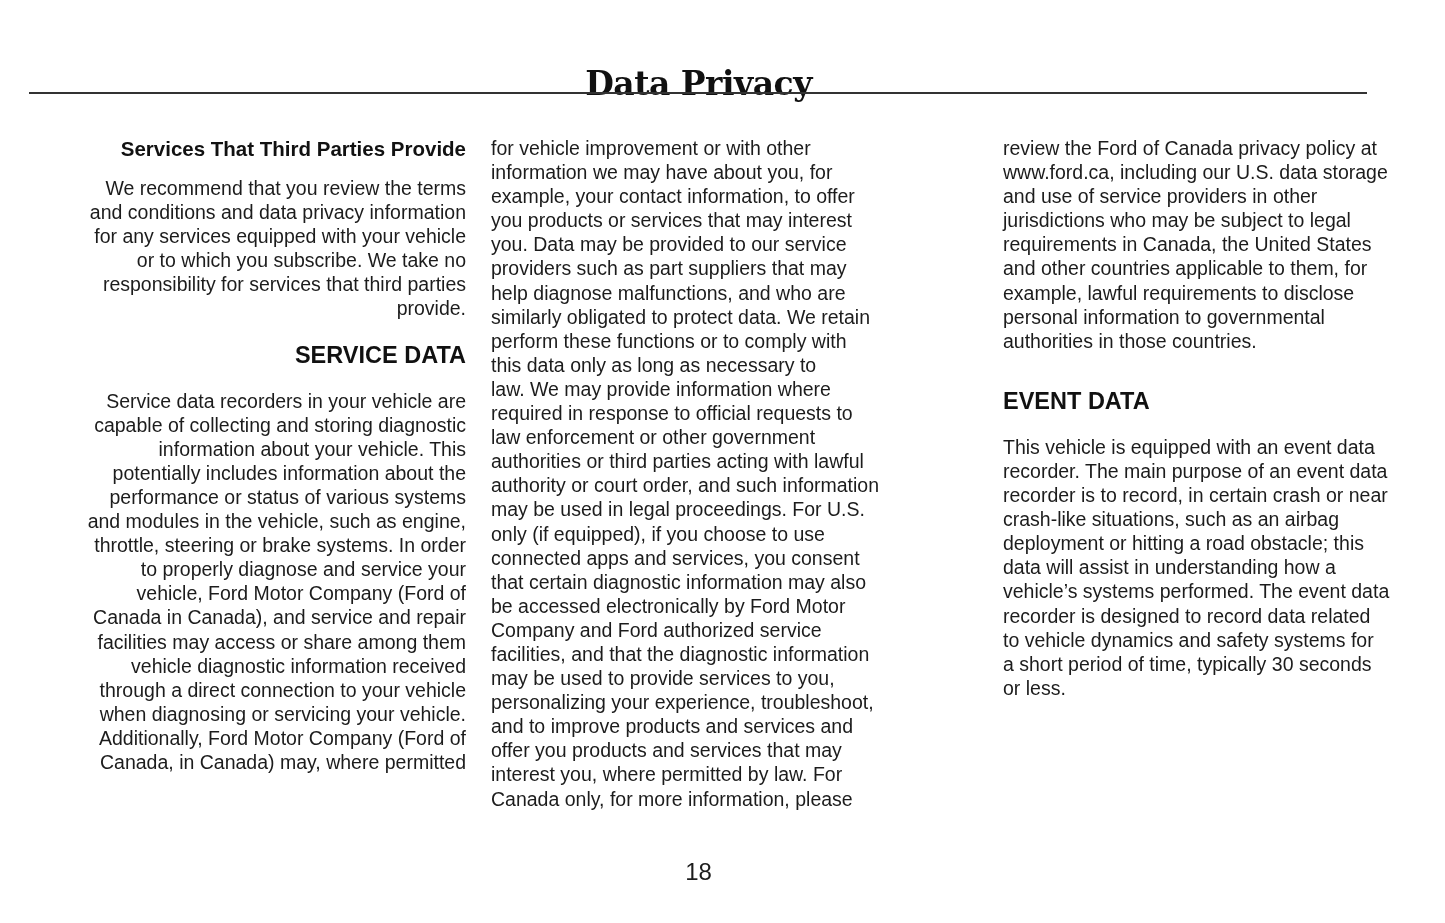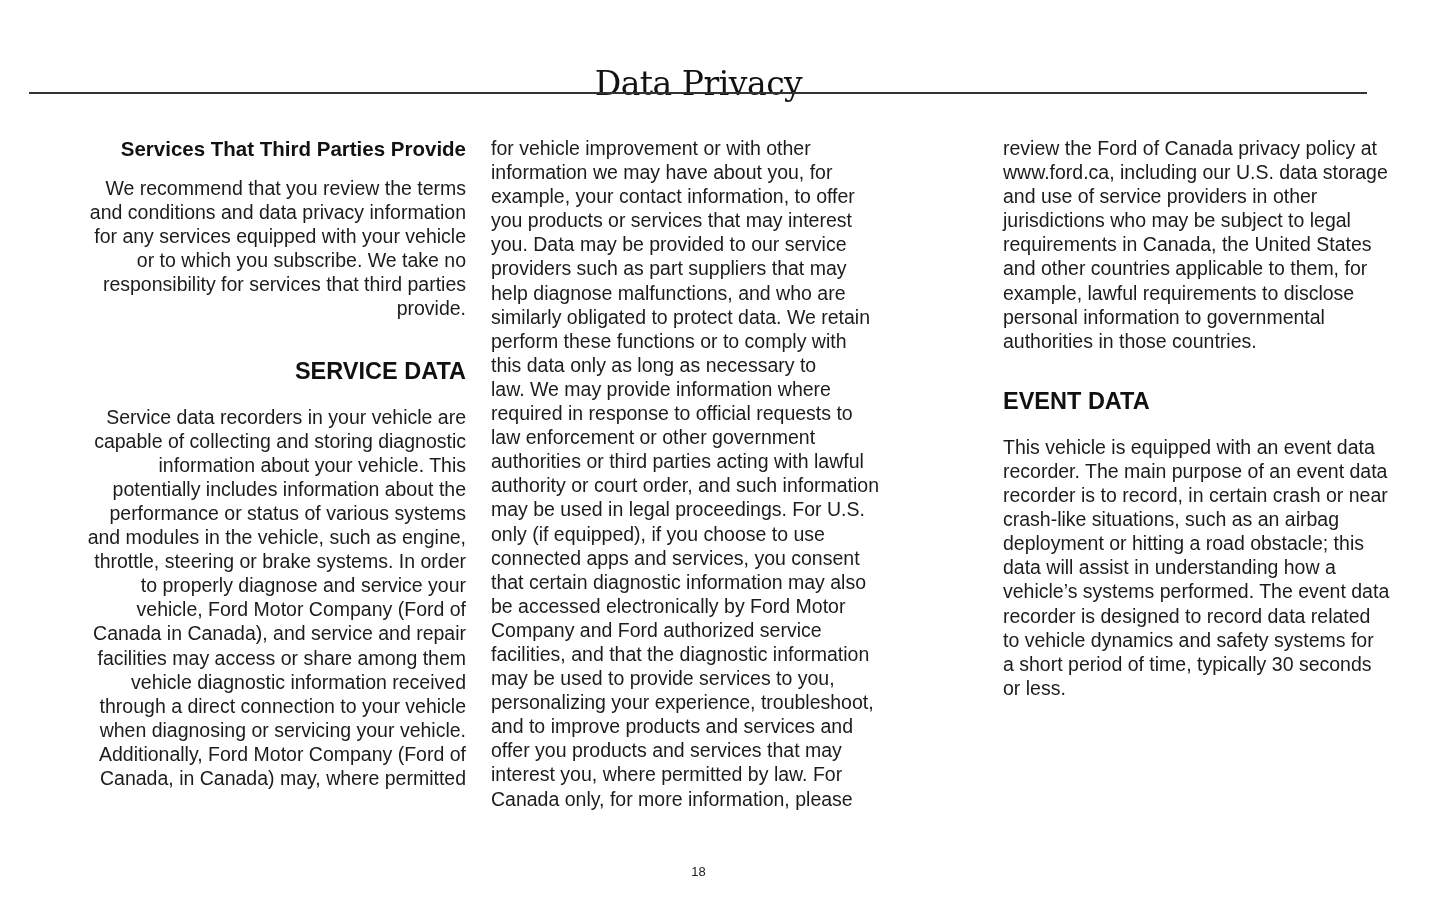--- a/index.html
+++ b/index.html
@@ -16,21 +16,21 @@
       font-family: "Liberation Sans", sans-serif;
     }
     .page-title {
       position: absolute;
       top: 40px;
       left: 0;
       width: 1397px;
       text-align: center;
       font-family: "DejaVu Serif", "Liberation Serif", serif;
       font-size: 33px;
-      font-weight: normal;
+      font-weight: bold;
       letter-spacing: -0.5px;
       color: #111111;
       line-height: 44px;
     }
     .title-rule {
       position: absolute;
       top: 92px;
       left: 29px;
       width: 1338px;
       height: 0;
@@ -64,32 +64,32 @@
       display: block;
       font-size: 23.5px;
       font-weight: bold;
       line-height: 30px;
       color: #111111;
     }
     .para { display: block; }
 
     
     .col-1 .subheading { margin-top: 0; }
-    .col-1 .section-heading { margin-top: 35px; margin-bottom: 19px; }
+    .col-1 .section-heading { margin-top: 19px; margin-bottom: 19px; }
 
     
     .col-3 .section-heading { margin-top: 33px; margin-bottom: 19px; }
 
     .page-number {
       position: absolute;
       top: 860px;
       left: 0;
       width: 1397px;
       text-align: center;
-      font-size: 13px;
+      font-size: 24px;
       line-height: 24px;
       color: #1c1c1c;
     }
   </style>
 </head>
 <body>
 
 <h1 class="page-title">Data Privacy</h1>
 <div class="title-rule"></div>
 

